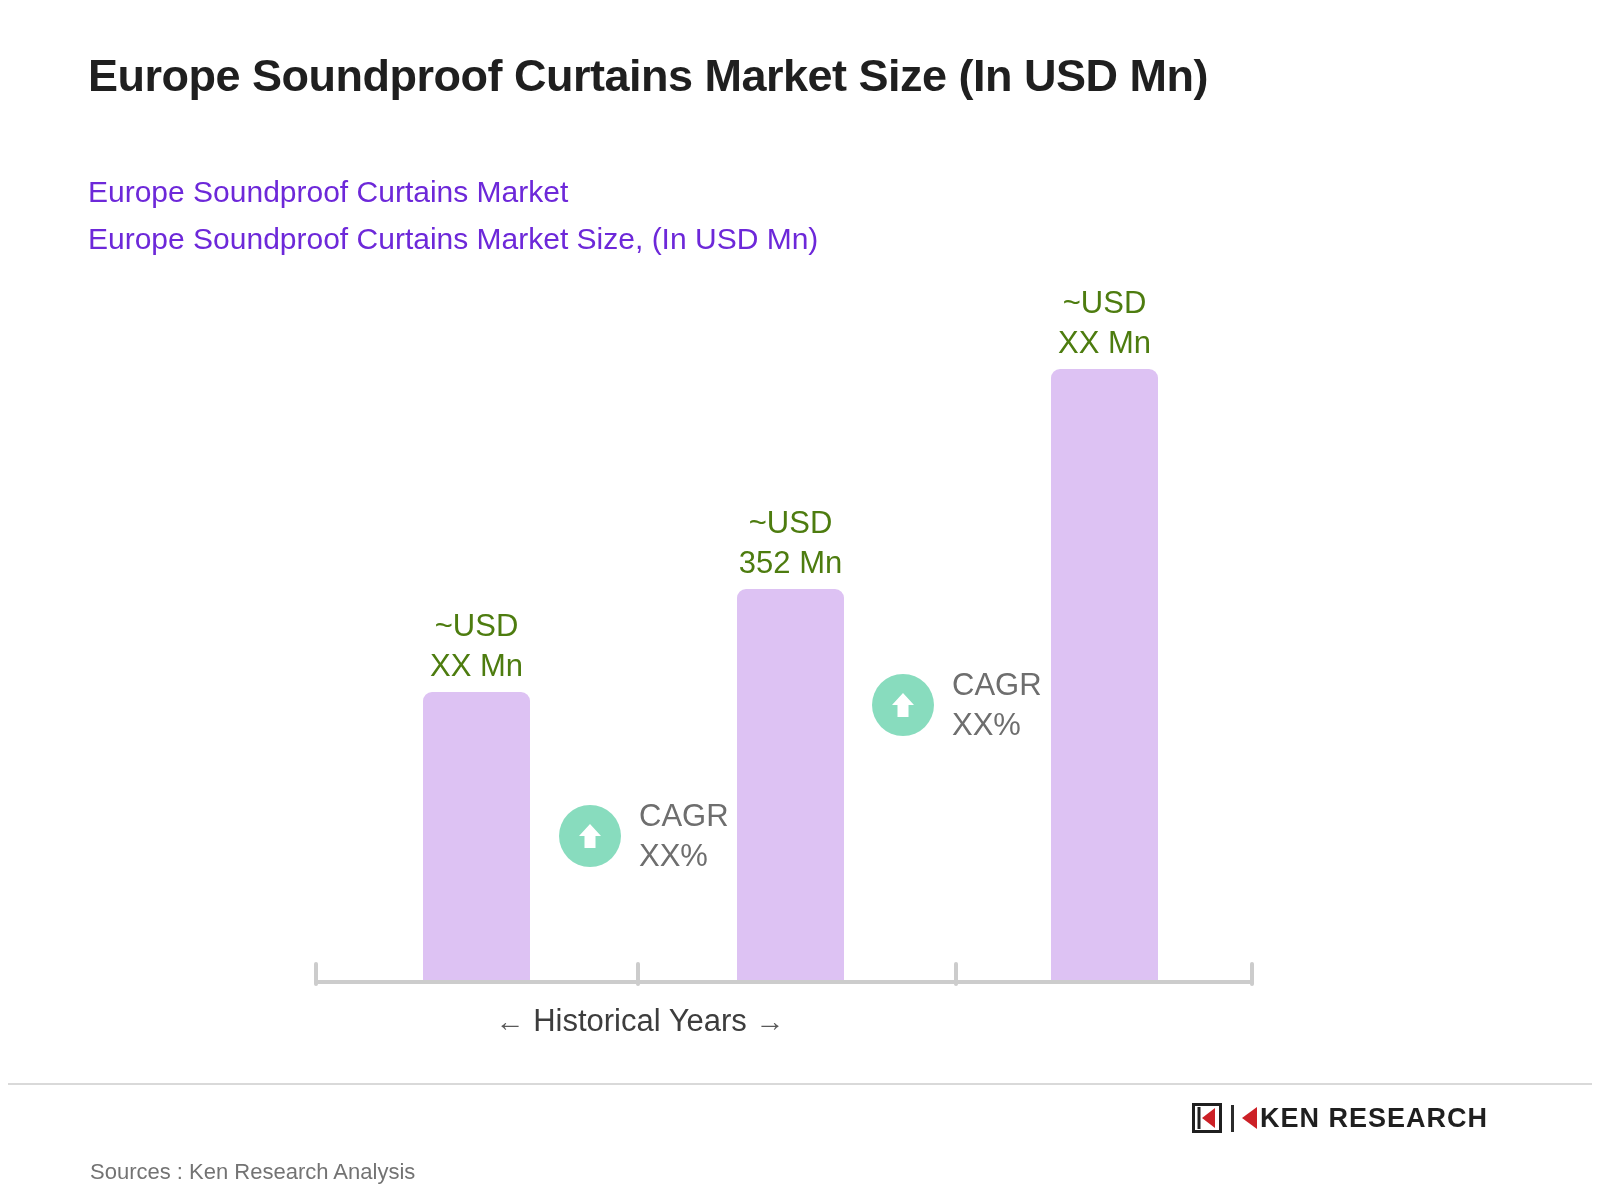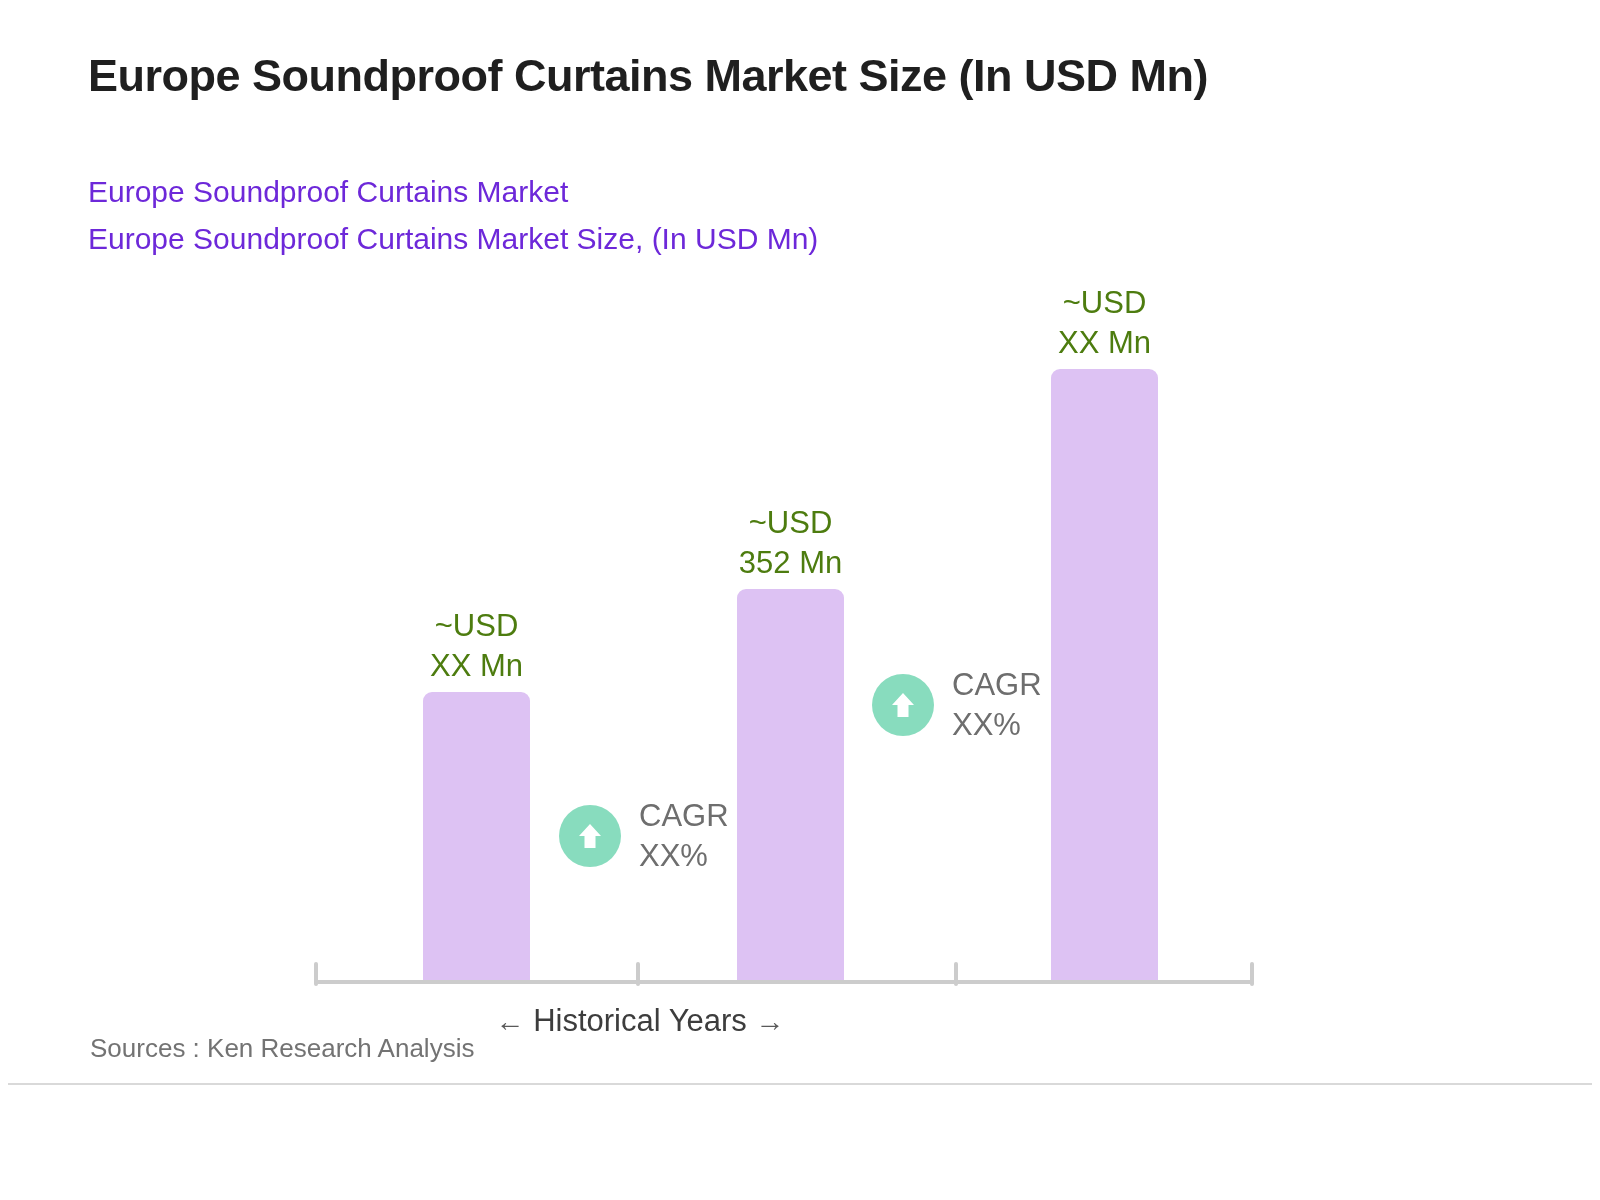--- a/index.html
+++ b/index.html
@@ -136,22 +136,22 @@
     position: absolute;
     left: 8px;
     top: 1083px;
     width: 1584px;
     height: 2px;
     background: #d9d9d9;
   }
   .footer-source {
     position: absolute;
     left: 90px;
-    top: 1033px;
-    font-size: 26px;
+    top: 1159px;
+    font-size: 22px;
     color: #737373;
     white-space: nowrap;
   }
   .logo {
     position: absolute;
     right: 112px;
     top: 1101px;
     display: flex;
     align-items: center;
     height: 34px;
@@ -253,14 +253,26 @@
       <span class="arrow">←</span>
       <span>Historical Years</span>
       <span class="arrow">→</span>
     </div>
 
   </div>
 
   <div class="footer-divider"></div>
   <div class="footer-source">Sources : Ken Research Analysis</div>
 
+  <div class="logo">
+    <div class="logo-mark">
+      <svg width="30" height="30" viewBox="0 0 30 30" aria-hidden="true">
+        <rect x="1.5" y="1.5" width="27" height="27" fill="none" stroke="#1f1f1f" stroke-width="3"></rect>
+        <path d="M7 4 L7 26" stroke="#1f1f1f" stroke-width="3" fill="none"></path>
+        <path d="M23 5 L10 15 L23 25 Z" fill="#cc2026"></path>
+      </svg>
+    </div>
+    <div class="logo-divider"></div>
+    <div class="logo-tri"></div>
+    <div class="logo-word">KEN RESEARCH</div>
+  </div>
 
 </div>
 
 </body></html>

